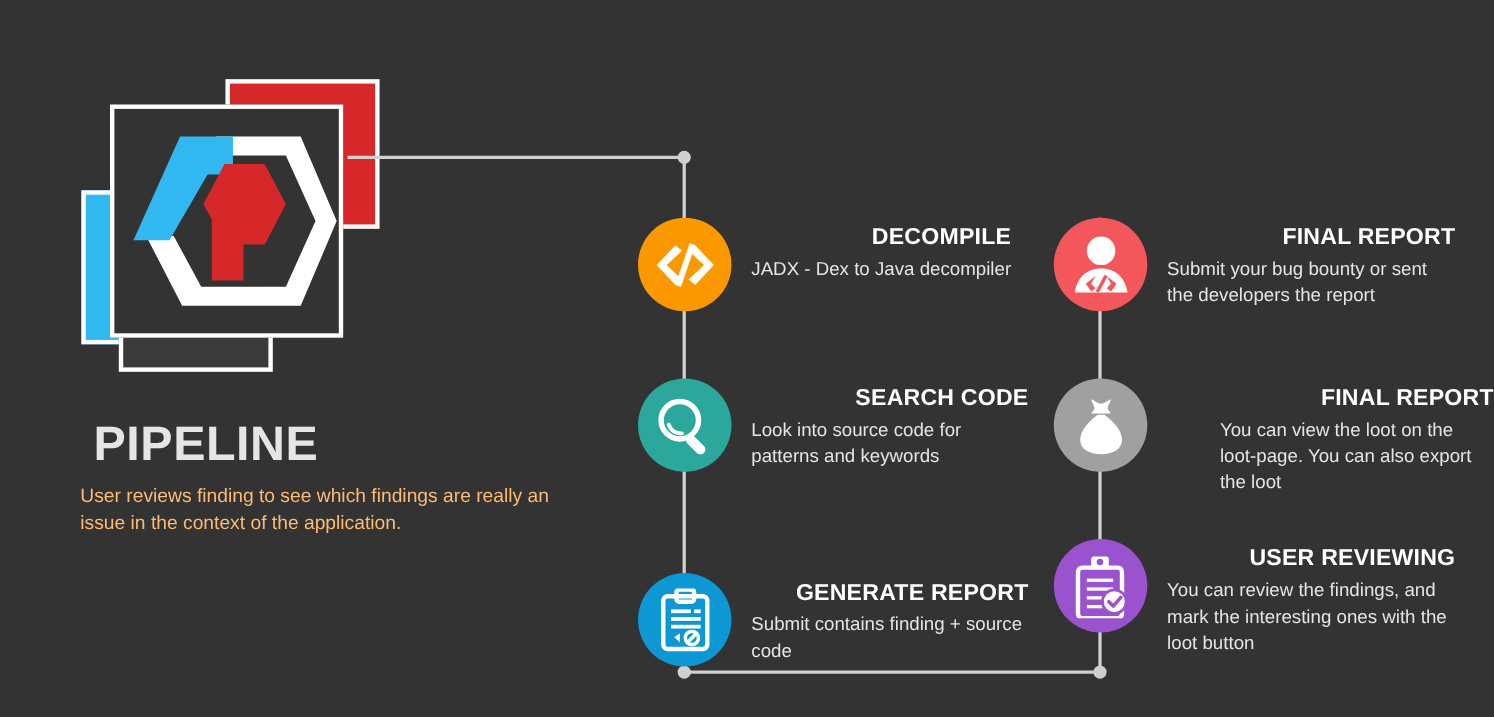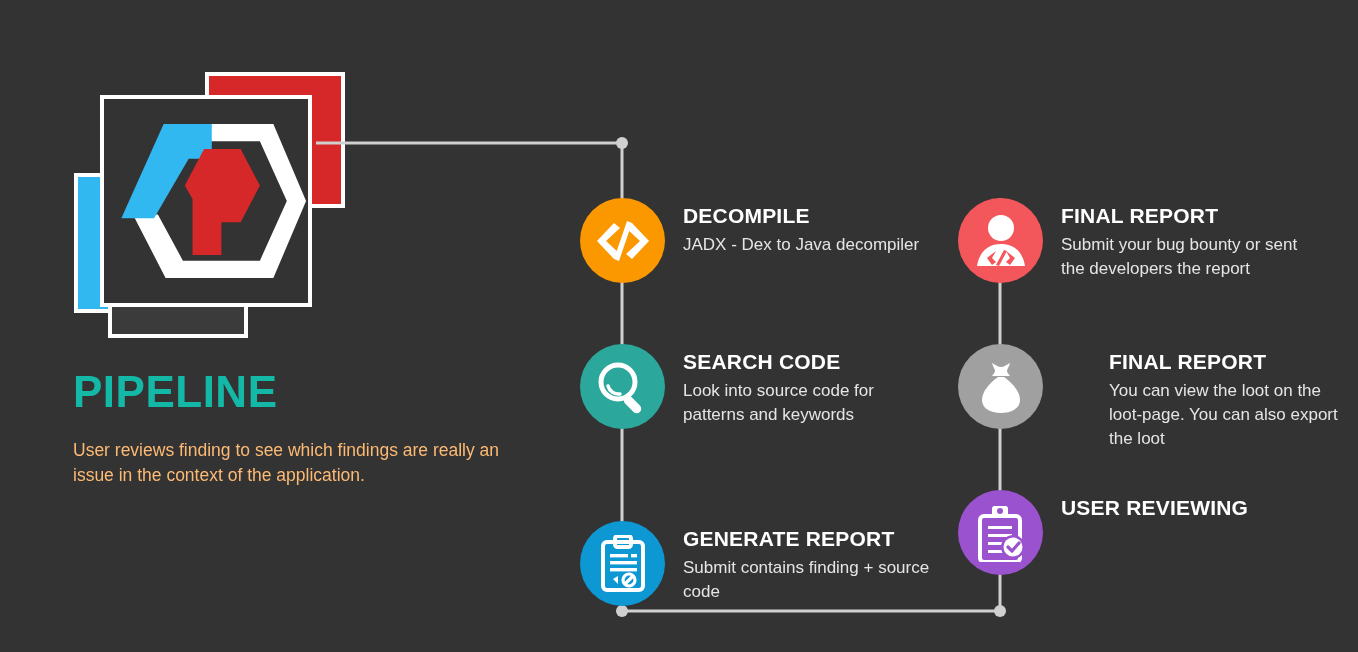--- a/index.html
+++ b/index.html
@@ -50,22 +50,22 @@
   }
   #card-main svg { display:block; width:100%; height:100%; }
 
   
   #page-title {
     position: absolute;
     left: 73px; top: 368px;
     font-size: 44px;
     font-weight: bold;
     letter-spacing: 0.5px;
-    color: #14b8a6;
-    margin: 0;
+    color: #e5e5e5;
+    margin: 12px;
     line-height: 1.1;
   }
   #page-subtitle {
     position: absolute;
     left: 73px; top: 438px;
     width: 450px;
     font-size: 17.5px;
     line-height: 1.45;
     color: #fdba74;
     margin: 0;
@@ -102,20 +102,21 @@
     padding-top: 6px;
   }
   .step-title {
     font-size: 21px;
     font-weight: bold;
     color: #ffffff;
     letter-spacing: 0.2px;
     margin: 0 0 5px 0;
     white-space: nowrap;
     line-height: 1.15;
+    text-align: right;
   }
   .step-desc {
     font-size: 17px;
     line-height: 1.42;
     color: #e5e5e5;
     margin: 0;
     max-width: 252px;
   }
   .step-desc.wide { max-width: 262px; }
 
@@ -250,16 +251,17 @@
         <rect x="13" y="30" width="24" height="3" fill="#ffffff"></rect>
         <rect x="13" y="38" width="16" height="3" fill="#ffffff"></rect>
         <rect x="13" y="46" width="16" height="3" fill="#ffffff"></rect>
         <circle cx="38" cy="43" r="12" fill="#9B52CE"></circle>
         <circle cx="38" cy="43" r="9.5" fill="#ffffff"></circle>
         <path d="M33 43 L37 47 L44 39" fill="none" stroke="#9B52CE" stroke-width="3.2" stroke-linecap="round" stroke-linejoin="round"></path>
       </svg>
     </div>
     <div class="step-text">
       <p class="step-title">USER REVIEWING</p>
+      <p class="step-desc wide">You can review the findings, and mark the interesting ones with the loot button</p>
     </div>
   </div>
 
 </div>
 
 </body></html>

